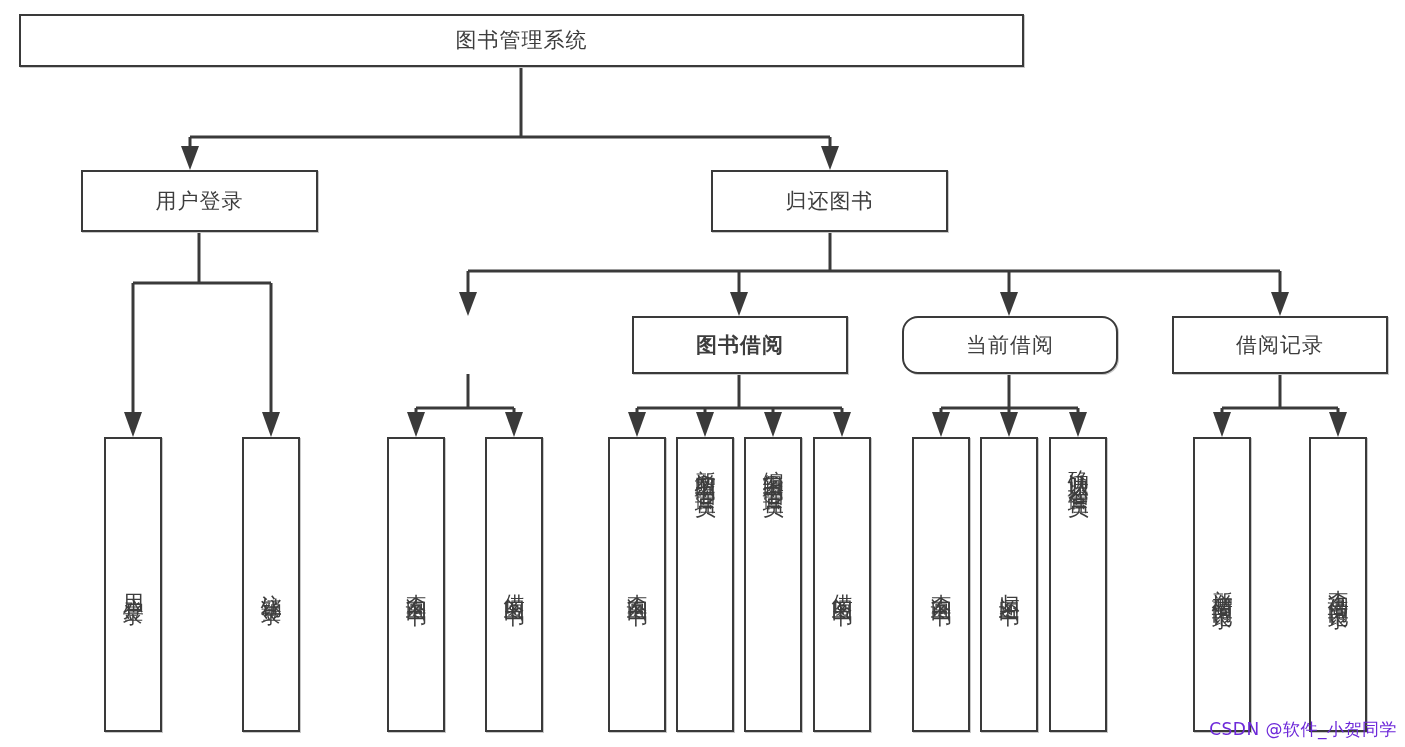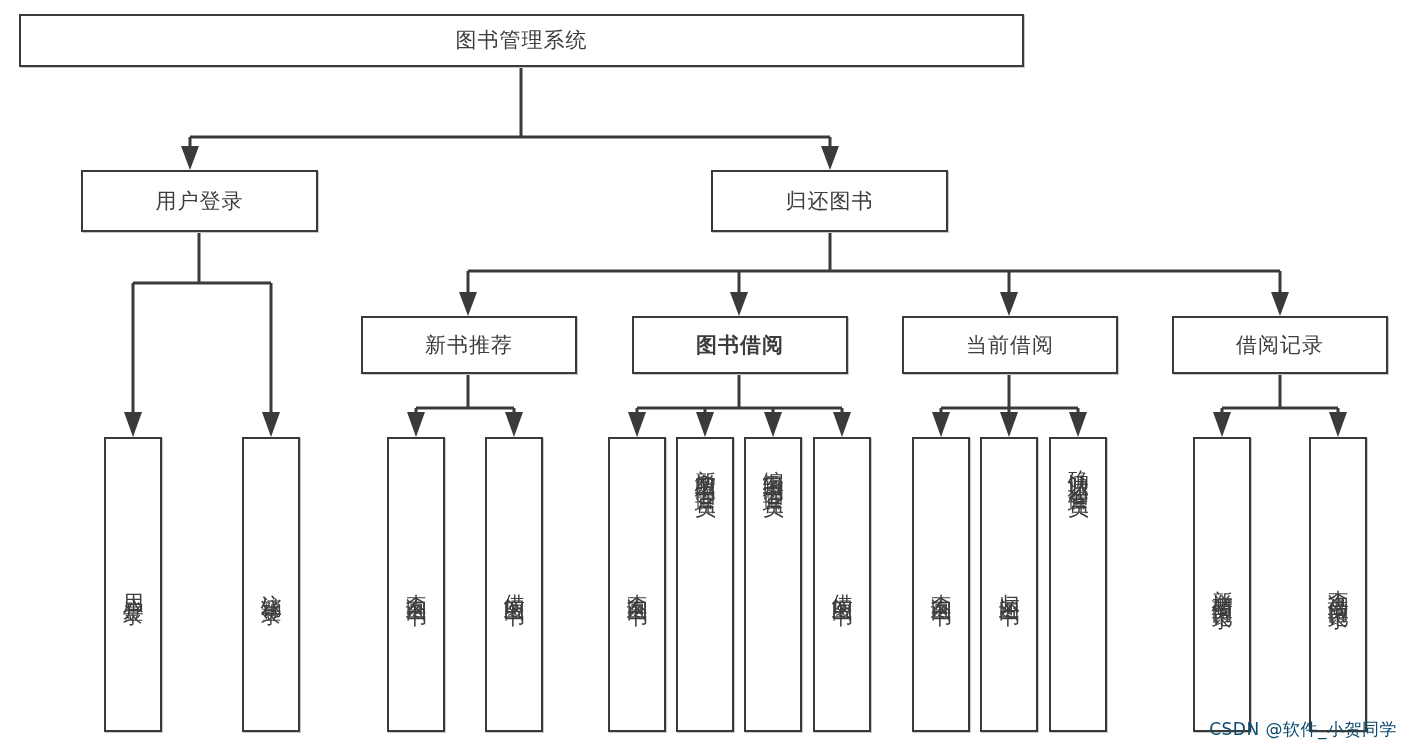--- a/index.html
+++ b/index.html
@@ -52,21 +52,21 @@
     height:747px;
     pointer-events:none;
   }
   .wire{stroke:#3a3a3a;stroke-width:3;fill:none;}
   .arrowhead{fill:#3a3a3a;}
   #watermark{
     position:absolute;
     right:8px;
     bottom:6px;
     font-size:17px;
-    color:#0c4a6e;
+    color:#6d28d9;
     letter-spacing:0.5px;
     white-space:nowrap;
   }
 </style>
 </head>
 <body>
 
 <div id="canvas">
 
   <svg id="wires" viewBox="0 0 1405 747">
@@ -136,27 +136,24 @@
     <span class="lbl">图书管理系统</span>
   </div>
 
   <div class="node" style="left:81px;top:170px;width:237px;height:62px;">
     <span class="lbl">用户登录</span>
   </div>
   <div class="node" style="left:711px;top:170px;width:237px;height:62px;">
     <span class="lbl">归还图书</span>
   </div>
 
-  <div class="node" style="left:361px;top:316px;width:216px;height:58px;">
-    <span class="lbl">新书推荐</span>
-  </div>
   <div class="node" style="left:632px;top:316px;width:216px;height:58px;font-weight:bold;">
     <span class="lbl">图书借阅</span>
   </div>
-  <div class="node" style="left:902px;top:316px;width:216px;height:58px;">
+  <div class="node" style="left:902px;top:316px;width:216px;height:58px;border-radius:16px;">
     <span class="lbl">当前借阅</span>
   </div>
   <div class="node" style="left:1172px;top:316px;width:216px;height:58px;">
     <span class="lbl">借阅记录</span>
   </div>
 
   <div class="node leaf shortlbl" style="left:104px;top:437px;width:58px;height:295px;">
     <span class="lbl">用户登录</span>
   </div>
   <div class="node leaf shortlbl" style="left:242px;top:437px;width:58px;height:295px;">

